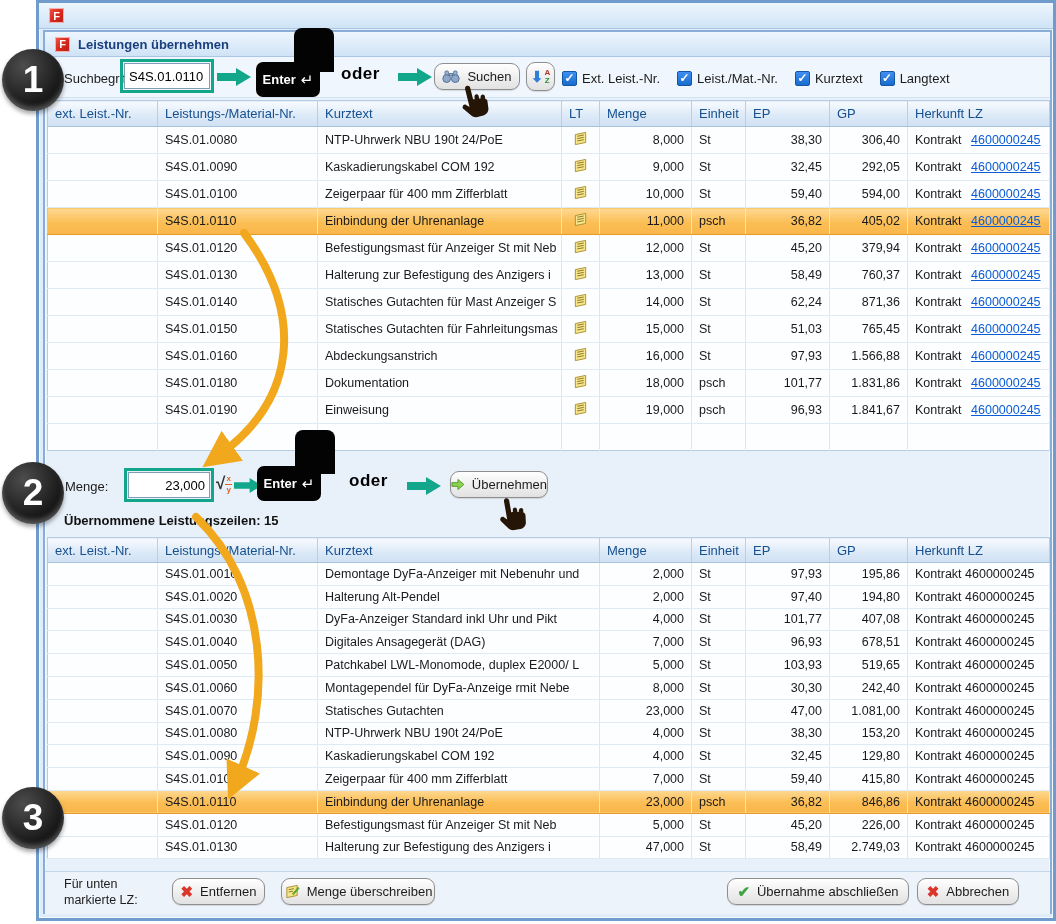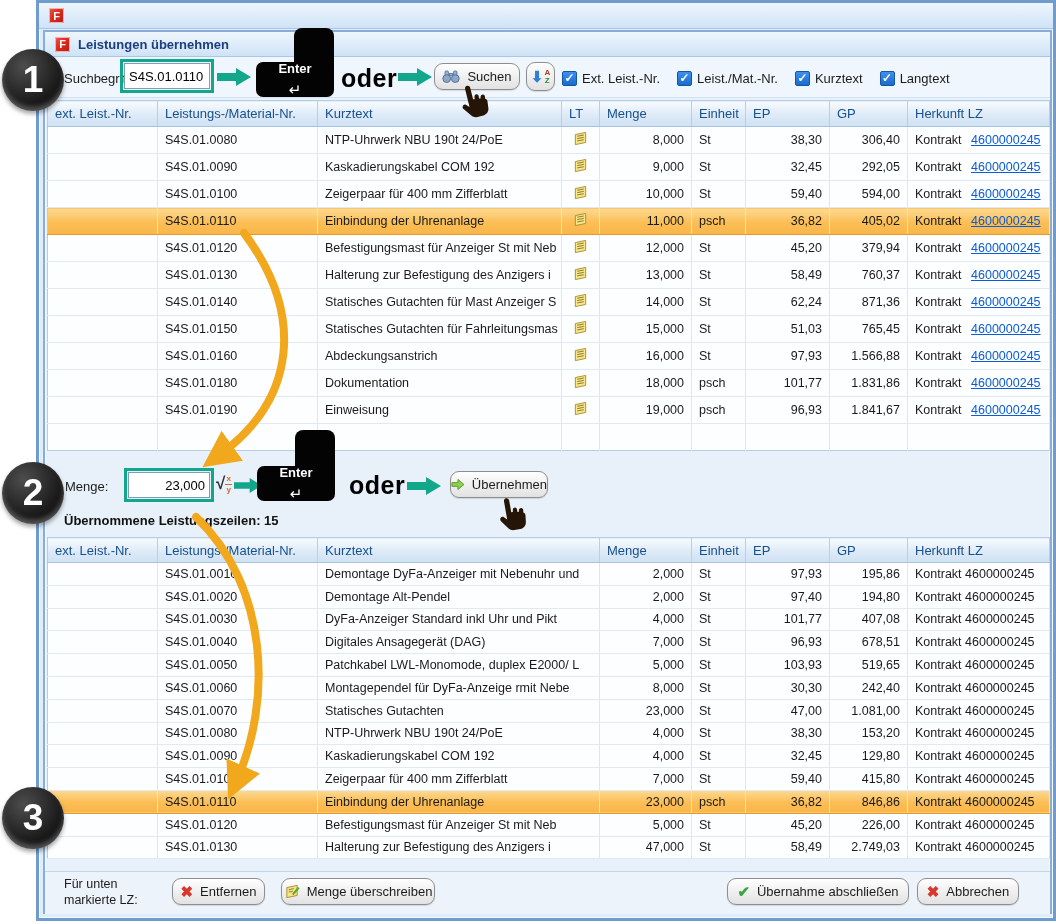--- a/index.html
+++ b/index.html
@@ -65,26 +65,26 @@
   
   .step-badge { position:absolute; width:62px; height:62px; border-radius:50%;
     background:radial-gradient(circle at 35% 28%, #4d4d4d, #1a1a1a 62%, #050505);
     color:#fff; font-size:37px; font-weight:bold; display:flex; align-items:center;
     justify-content:center; z-index:40;
     box-shadow:0 3px 4px rgba(0,0,0,.35), inset 0 -4px 5px rgba(255,255,255,.28); }
 
   .enter-key { position:absolute; width:78px; z-index:26; }
   .enter-key .stem { position:absolute; right:0; top:0; width:40px; height:44px;
     background:#030303; border-radius:8px 8px 0 0; }
-  .enter-key .base { position:absolute; left:0; bottom:0; width:78px; height:35px;
+  .enter-key .base { position:absolute; left:0; bottom:0; width:64px; height:35px;
     background:#030303; border-radius:7px; display:flex; align-items:center;
-    justify-content:center; gap:5px; color:#fff; font-size:13px; font-weight:bold;flex-direction:column; }
+    justify-content:center; gap:5px; color:#fff; font-size:13px; font-weight:bold; }
   .enter-key .ret { font-weight:normal; font-size:15px; }
 
-  .oder { position:absolute; font-size:25px; font-weight:bold; color:#000; z-index:26; letter-spacing:.5px; }
+  .oder { position:absolute; font-size:17px; font-weight:bold; color:#000; z-index:26; letter-spacing:.5px; }
   .flow-arrow { position:absolute; z-index:24; }
   #orange-arrows { position:absolute; left:0; top:0; z-index:30; pointer-events:none; }
   .hand-cursor { position:absolute; z-index:45; }
 
   .sort-btn { width:29px; height:29px; gap:1px; padding:0 2px; }
   .sort-glyph { color:#2f7ed8; font-size:15px; font-weight:bold; line-height:1; }
   .sort-letters { display:flex; flex-direction:column; font-size:8px; font-weight:bold; line-height:1; }
   .sort-a { color:#b03a2e; } .sort-z { color:#2e8b2e; }
 
   .radical-icon { position:absolute; display:flex; align-items:center; z-index:12; }
@@ -464,21 +464,21 @@
           <td class="c-kurz">Demontage DyFa-Anzeiger mit Nebenuhr und</td>
           <td class="c-num">2,000</td>
           <td class="c-einheit">St</td>
           <td class="c-num">97,93</td>
           <td class="c-num">195,86</td>
           <td class="c-herkunft">Kontrakt 4600000245</td>
         </tr>
         <tr>
           <td class="c-ext"></td>
           <td class="c-nr">S4S.01.0020</td>
-          <td class="c-kurz">Demontage Alt-Pendel</td>
+          <td class="c-kurz">Halterung Alt-Pendel</td>
           <td class="c-num">2,000</td>
           <td class="c-einheit">St</td>
           <td class="c-num">97,40</td>
           <td class="c-num">194,80</td>
           <td class="c-herkunft">Kontrakt 4600000245</td>
         </tr>
         <tr>
           <td class="c-ext"></td>
           <td class="c-nr">S4S.01.0030</td>
           <td class="c-kurz">DyFa-Anzeiger Standard inkl Uhr und Pikt</td>

